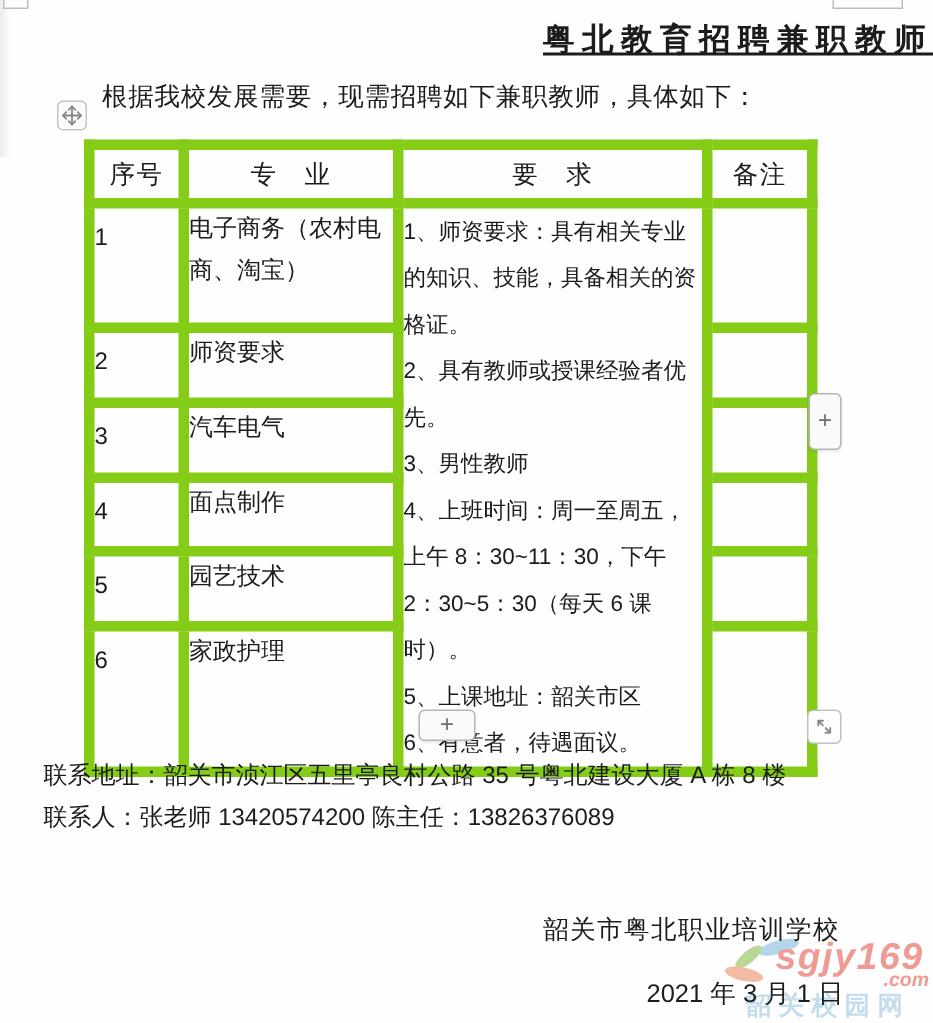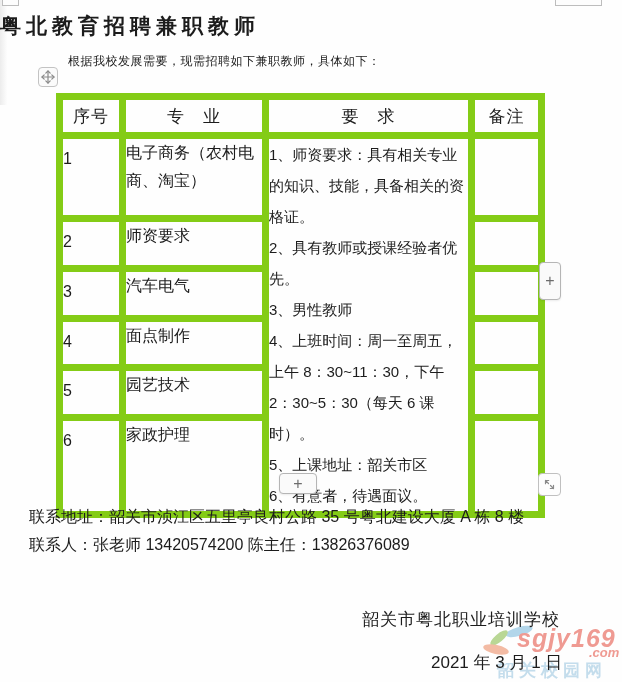--- a/index.html
+++ b/index.html
@@ -12,23 +12,23 @@
     overflow:hidden;
   }
   .page{position:absolute;inset:0;background:#fefefe;}
   .edge-shade{position:absolute;left:0;top:0;width:7px;height:105px;
     background:linear-gradient(to right,#ececec,#fdfdfd);}
   .corner-box{position:absolute;background:#fdfdfd;border:1px solid #bdbdbd;}
   .corner-box.tl{left:2px;top:-7px;width:15px;height:11px;}
   .corner-box.tr{left:555px;top:-6px;width:45px;height:10px;}
 
   .doc-title{position:absolute;left:0;right:0;top:12px;margin:0;
-    text-align:left;font-size:21px;font-weight:700;letter-spacing:5px;}
+    text-align:right;font-size:21px;font-weight:700;letter-spacing:5px;text-decoration:underline;}
   .intro{position:absolute;left:68px;top:53px;margin:0;
-    font-size:12px;letter-spacing:0.5px;white-space:nowrap;}
+    font-size:17px;letter-spacing:0.5px;white-space:nowrap;}
 
   .move-handle{position:absolute;left:38px;top:67px;width:20px;height:20px;
     background:#fbfbfb;border:1px solid #c3c3c3;border-radius:4px;
     display:flex;align-items:center;justify-content:center;box-sizing:border-box;}
 
   table.recruit{position:absolute;left:56px;top:93px;border-collapse:collapse;
     table-layout:fixed;width:482px;}
   table.recruit td,table.recruit th{border:7px solid #84cc16;padding:0;
     vertical-align:top;overflow:hidden;box-sizing:border-box;}
   table.recruit th{font-weight:400;font-size:17px;text-align:center;

